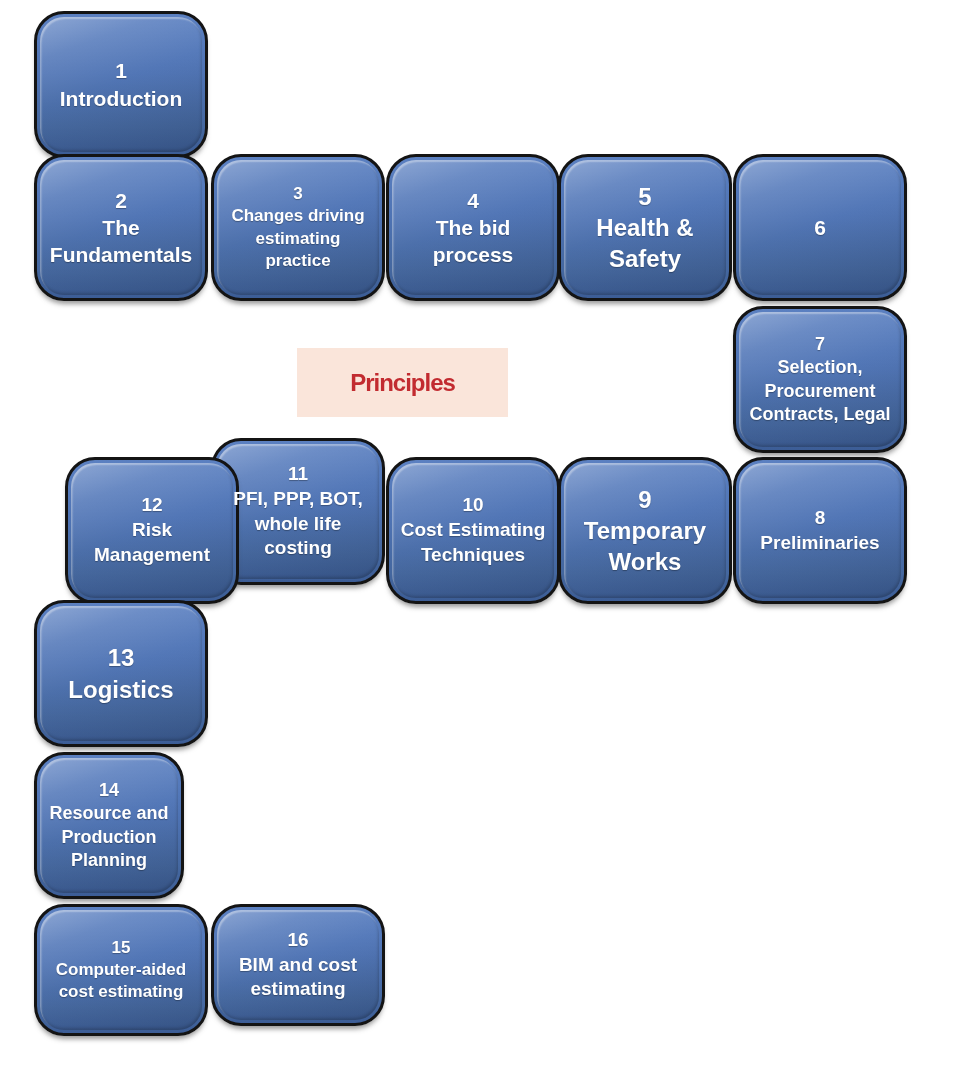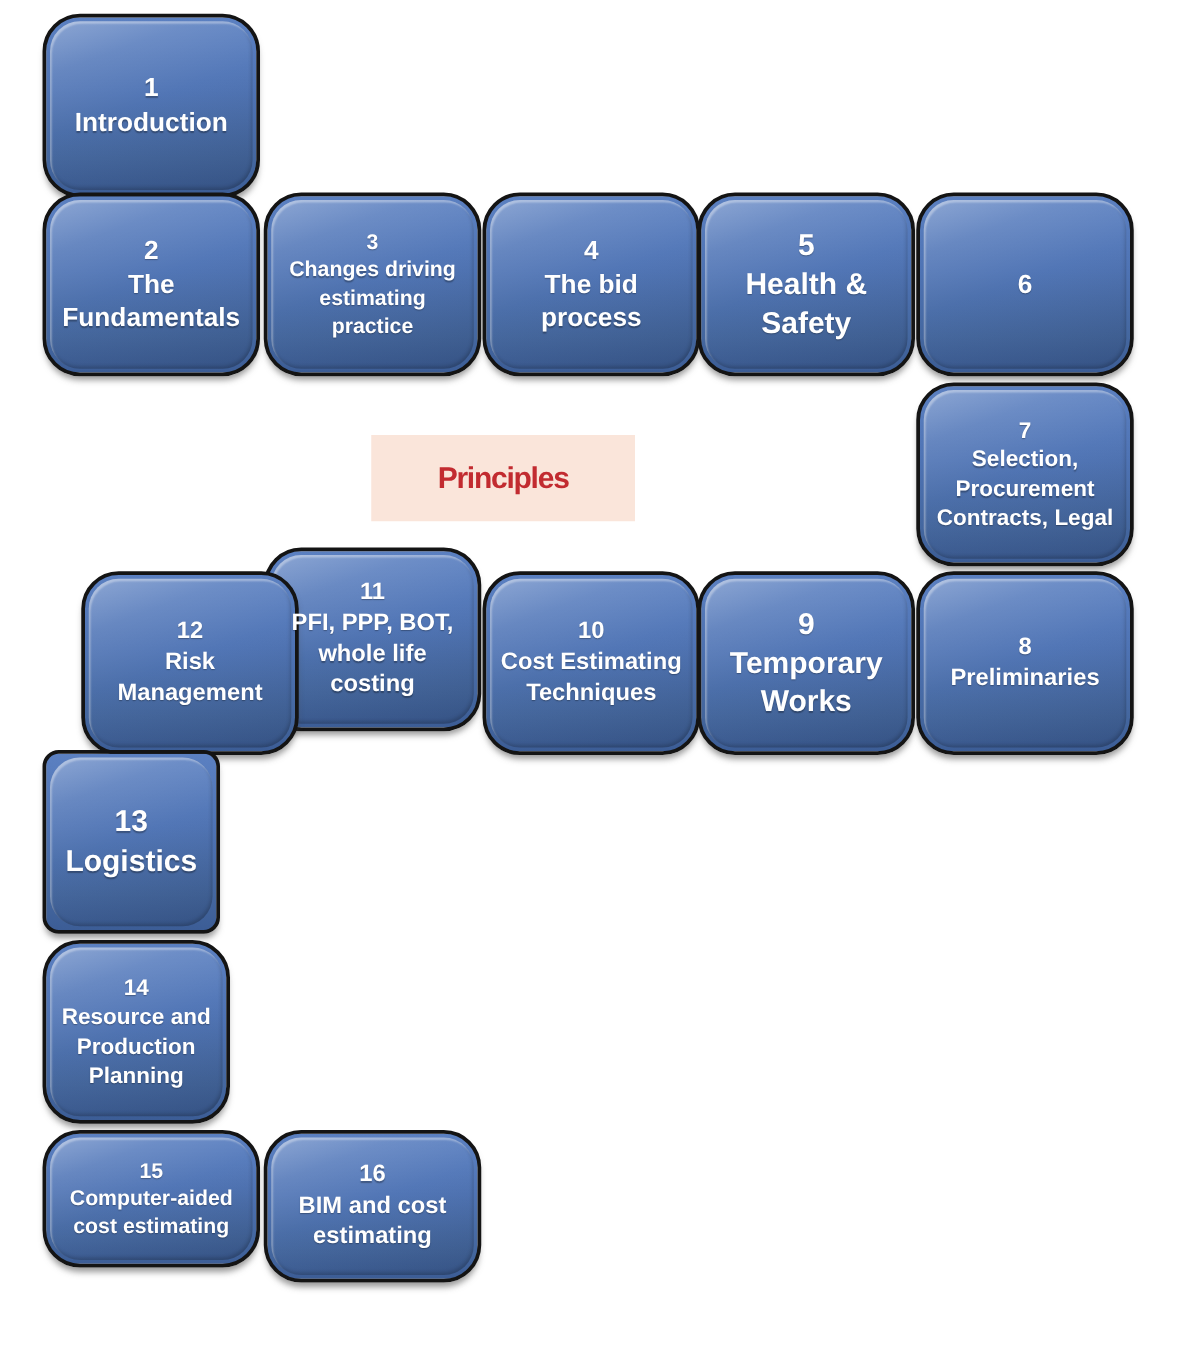--- a/index.html
+++ b/index.html
@@ -156,35 +156,35 @@
           <div>costing</div>
         </div>
   </div>
       <div class="chapter-box s19" style="left: 34px; top: 457px; width: 174px; height: 147px; margin-left: 31px;">
     <div class="box-number">12</div>
     <div class="box-title">
           <div>Risk</div>
           <div>Management</div>
         </div>
   </div>
-      <div class="chapter-box s23" style="left: 34px; top: 600px; width: 142px; height: 147px; border-radius: 13px;">
+      <div class="chapter-box s23" style="left: 34px; top: 600px; width: 174px; height: 147px;">
     <div class="box-number">13</div>
     <div class="box-title">
           <div>Logistics</div>
         </div>
   </div>
       <div class="chapter-box s18" style="left: 34px; top: 752px; width: 150px; height: 147px;">
     <div class="box-number">14</div>
     <div class="box-title">
           <div>Resource and</div>
           <div>Production</div>
           <div>Planning</div>
         </div>
   </div>
-      <div class="chapter-box s17" style="left: 34px; top: 904px; width: 174px; height: 110px;">
+      <div class="chapter-box s17" style="left: 34px; top: 904px; width: 174px; height: 132px;">
     <div class="box-number">15</div>
     <div class="box-title">
           <div>Computer-aided</div>
           <div>cost estimating</div>
         </div>
   </div>
       <div class="chapter-box s19" style="left: 211px; top: 904px; width: 174px; height: 122px;">
     <div class="box-number">16</div>
     <div class="box-title">
           <div>BIM and cost</div>

